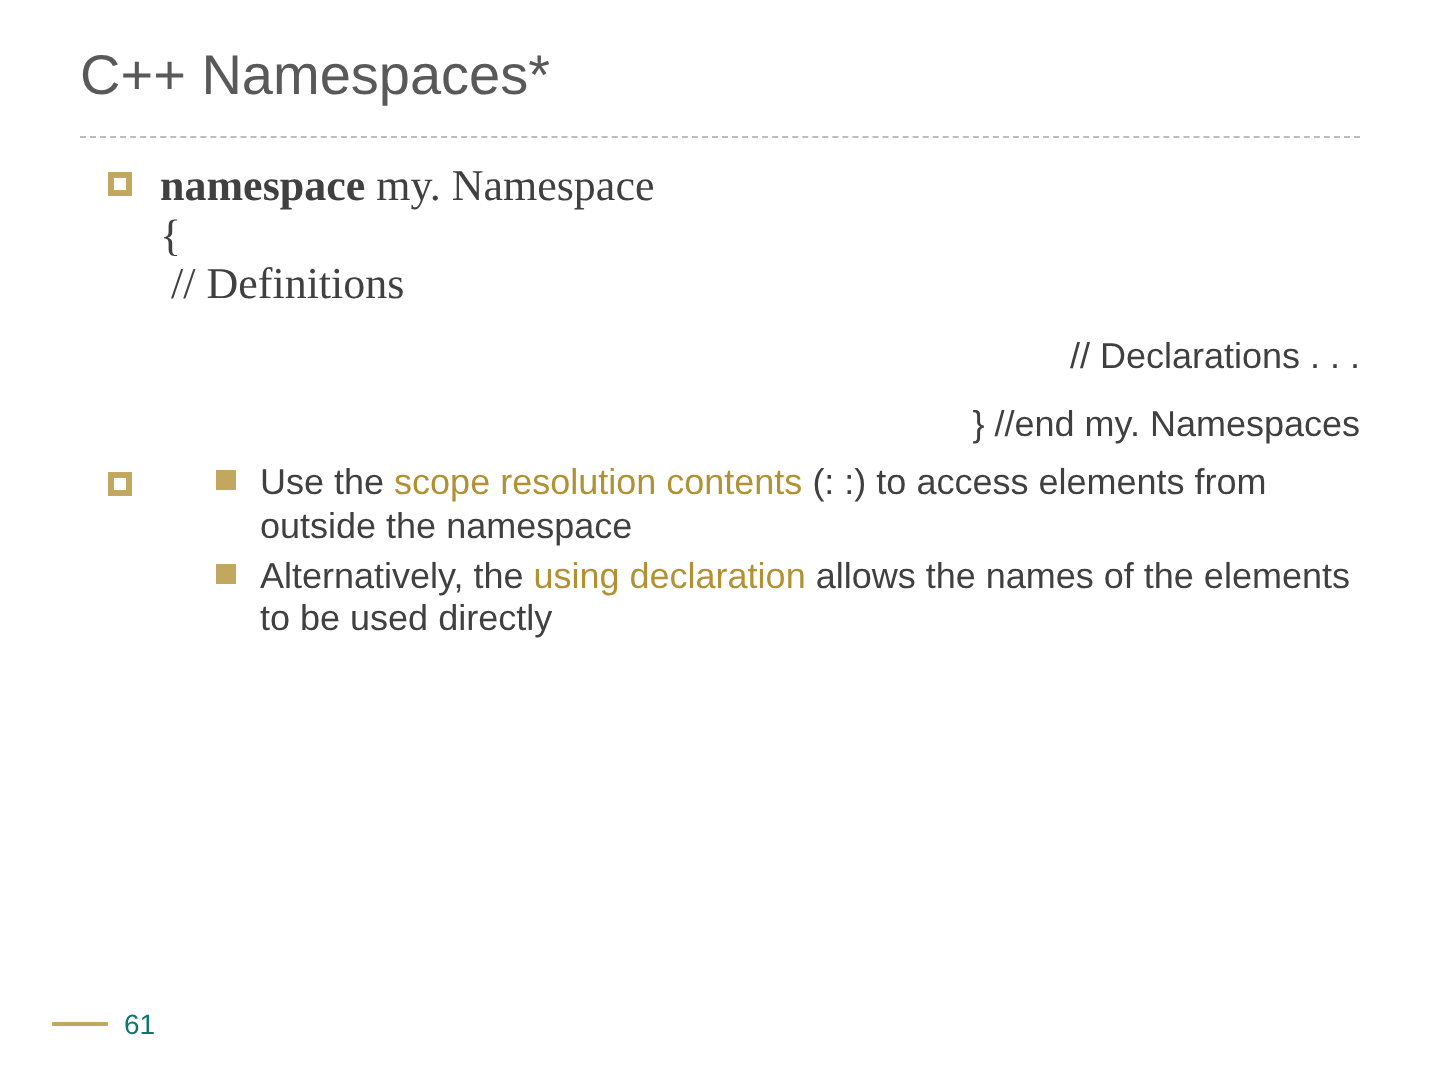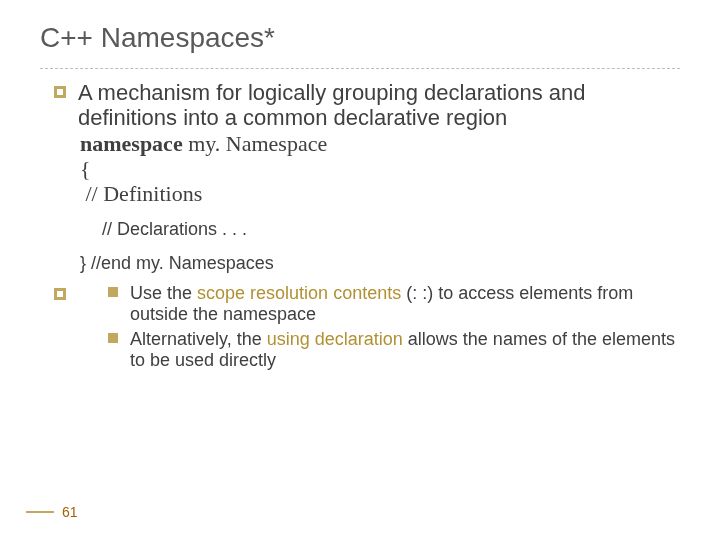--- a/index.html
+++ b/index.html
@@ -6,41 +6,40 @@
   .slide{box-sizing:border-box;width:720px;height:540px;padding:22px 40px 0 40px;position:relative;}
   .title{font-size:28px;color:#595959;margin:0 0 14px 0;font-weight:normal;letter-spacing:0px;}
   .divider{border:none;border-top:1px dashed #bdbdbd;margin:0 0 12px 0;}
   ul.lvl1{list-style:none;margin:0;padding:0 0 0 14px;}
   ul.lvl1>li{position:relative;font-size:22px;line-height:1.12;margin-bottom:8px;padding-left:24px;}
   ul.lvl1>li:before{content:"";position:absolute;left:0;top:5px;width:12px;height:12px;background:#c2a85e;}
   ul.lvl1>li:after{content:"";position:absolute;left:3px;top:8px;width:6px;height:6px;background:#fff;transform:rotate(0deg);}
   
   .codeblock{margin:2px 0 2px 2px;font-size:22px;line-height:1.12;font-family:Liberation Serif, serif;}
   .codeblock .kw{font-weight:bold;}
-  .sub{margin:13px 0 4px 24px;font-size:18px;line-height:1.18;color:#404040;}
+  .sub{margin:13px 0 4px 24px;font-size:18px;line-height:1.18;color:#404040;text-align:right;}
   ul.lvl2{list-style:none;margin:4px 0 0 0;padding:0 0 0 30px;}
   ul.lvl2>li{position:relative;font-size:18px;line-height:1.18;margin-bottom:4px;padding-left:22px;}
   ul.lvl2>li:before{content:"";position:absolute;left:0;top:4px;width:10px;height:10px;background:#c2a85e;}
   .hl{color:#b19133;}
   .footer{position:absolute;left:26px;bottom:20px;display:flex;align-items:center;gap:8px;}
   .footer .bar{width:28px;height:2px;background:#c2a85e;}
-  .footer .pg{font-size:14px;color:#a16207;text-align:center;}
+  .footer .pg{font-size:14px;color:#0f766e;text-align:center;}
 </style>
 </head>
 <body>
 
 <div class="slide">
 
   <h1 class="title">C++ Namespaces*</h1>
   <hr class="divider">
 
   <ul class="lvl1">
 
     <li>
-      <span>A mechanism for logically grouping declarations and definitions into a common declarative region</span>
       <div class="codeblock">
         <span class="kw">namespace</span><span> my. Namespace</span><br>
         <span>{</span><br>
         &nbsp;<span>// Definitions</span>
       </div>
       <div class="sub">// Declarations . . .</div>
       <div class="sub" style="margin-left:2px;">} //end my. Namespaces</div>
     </li>
 
     <li>

